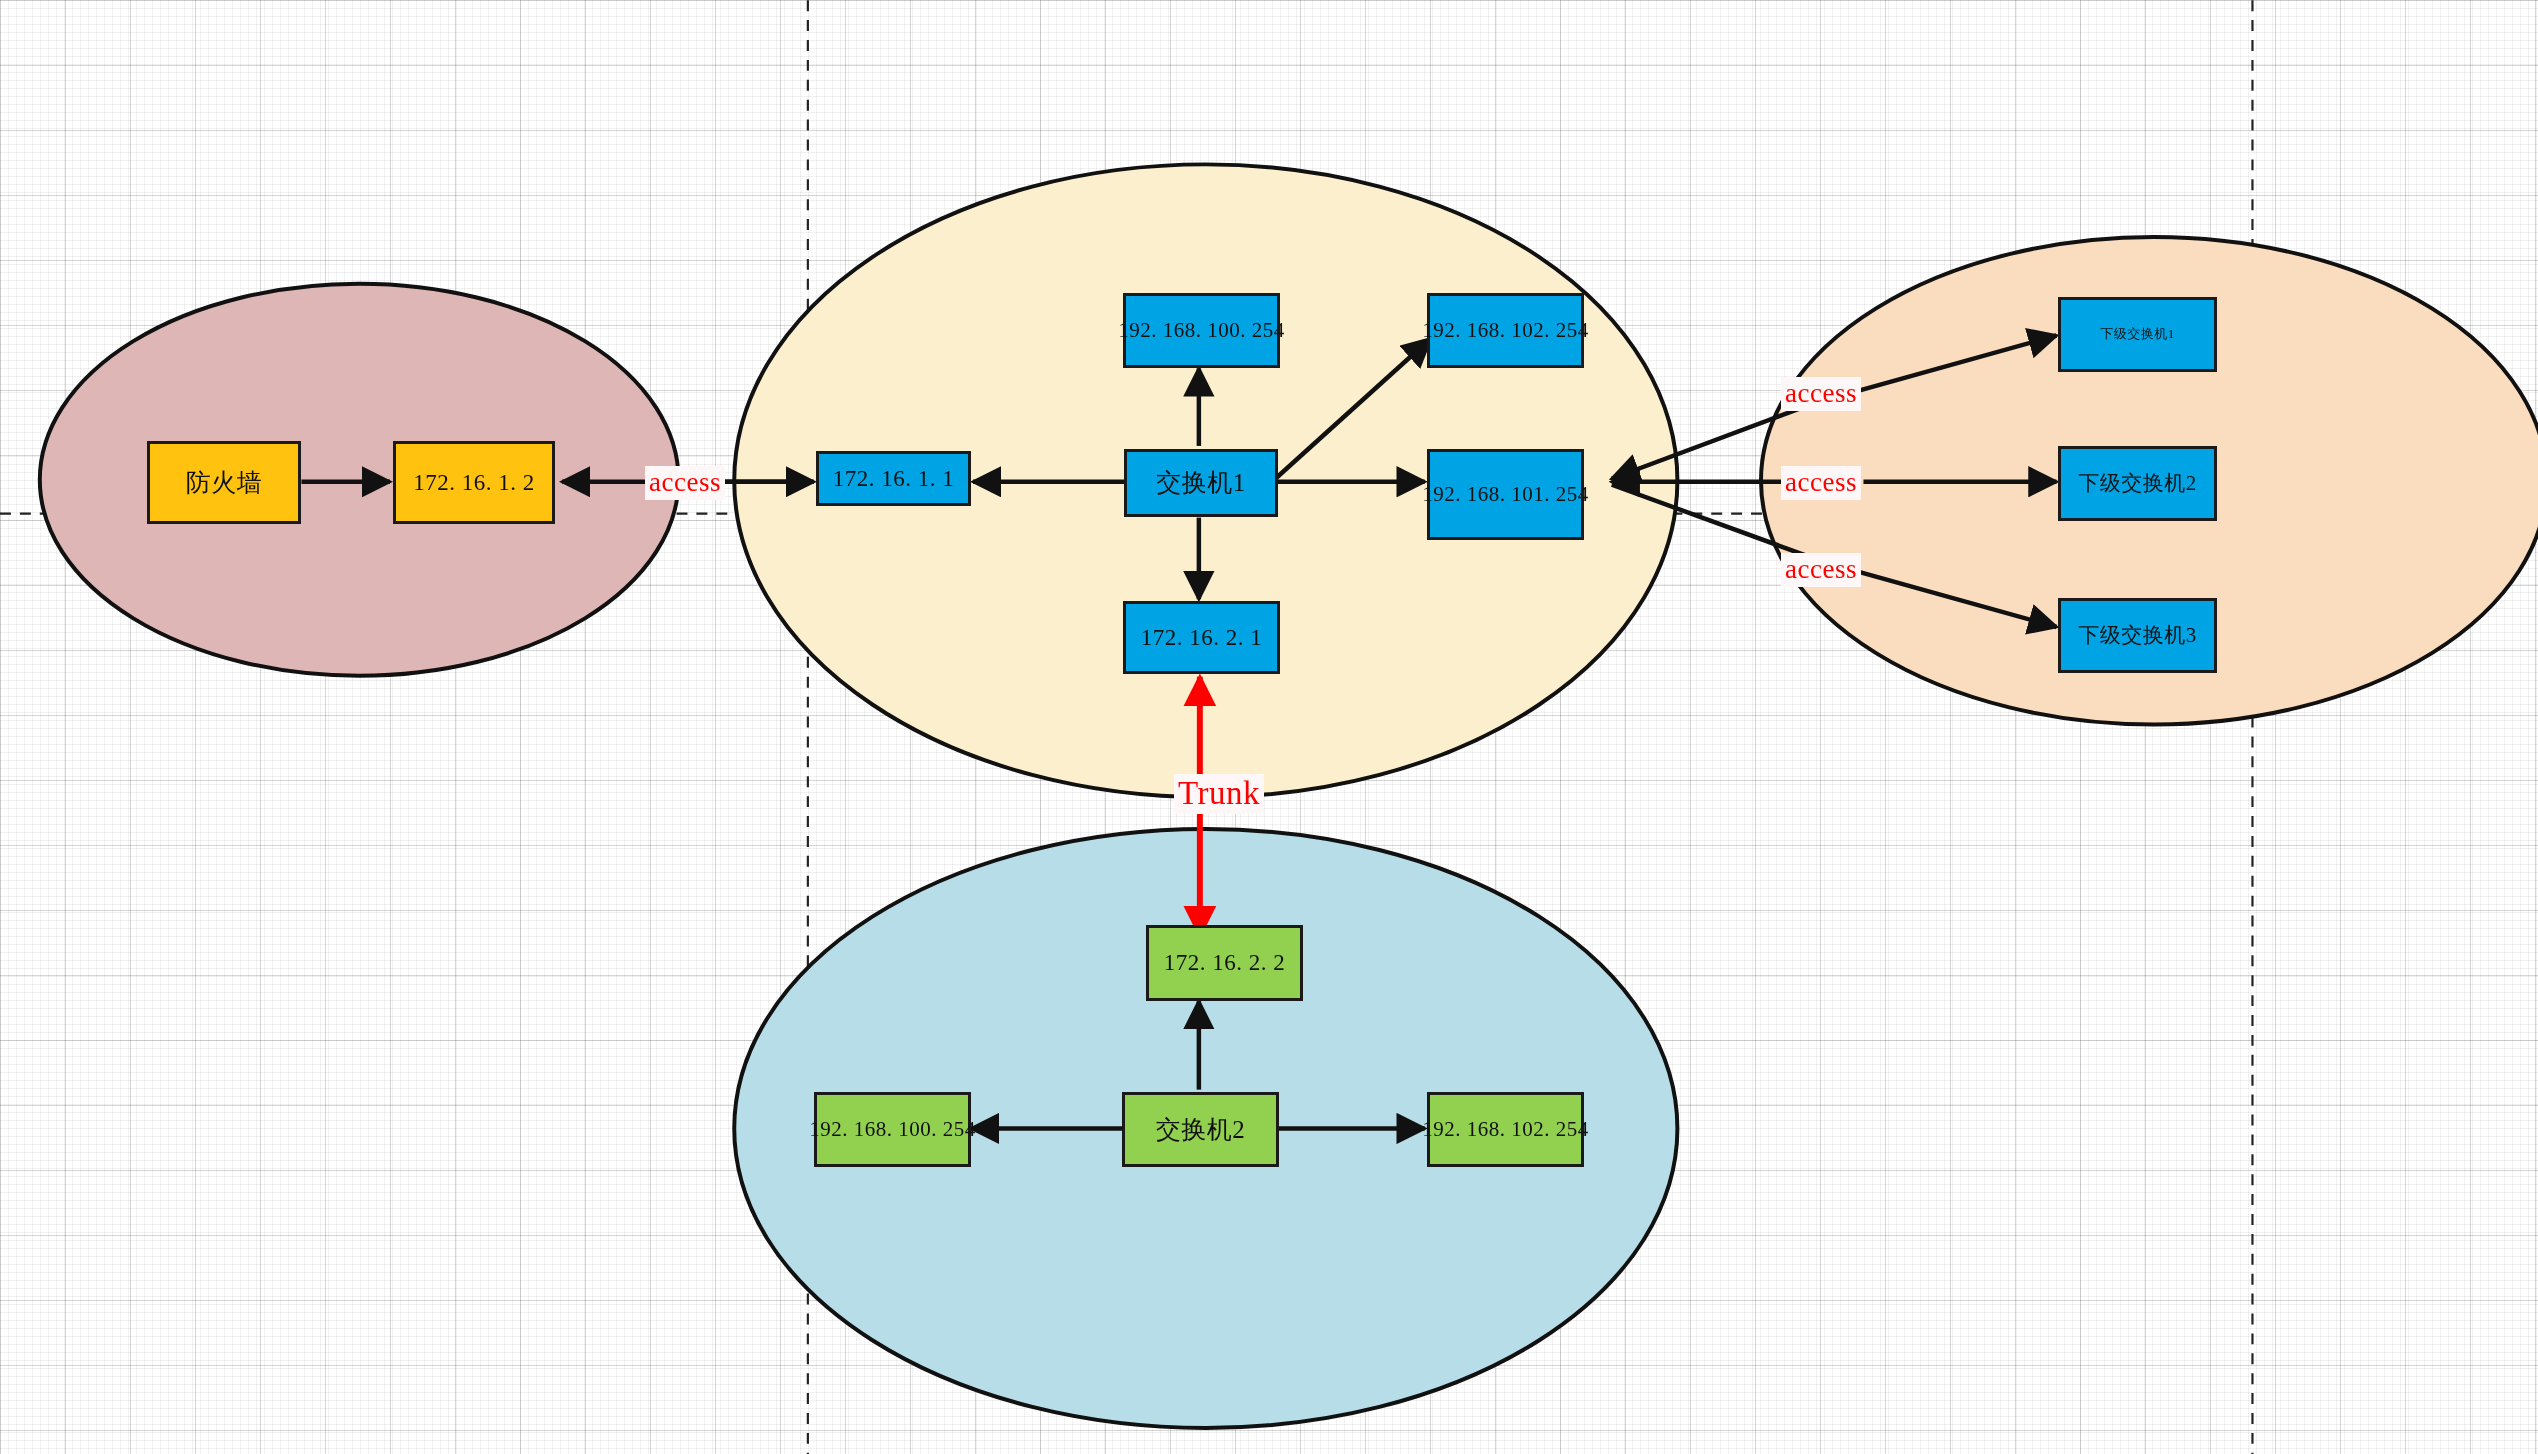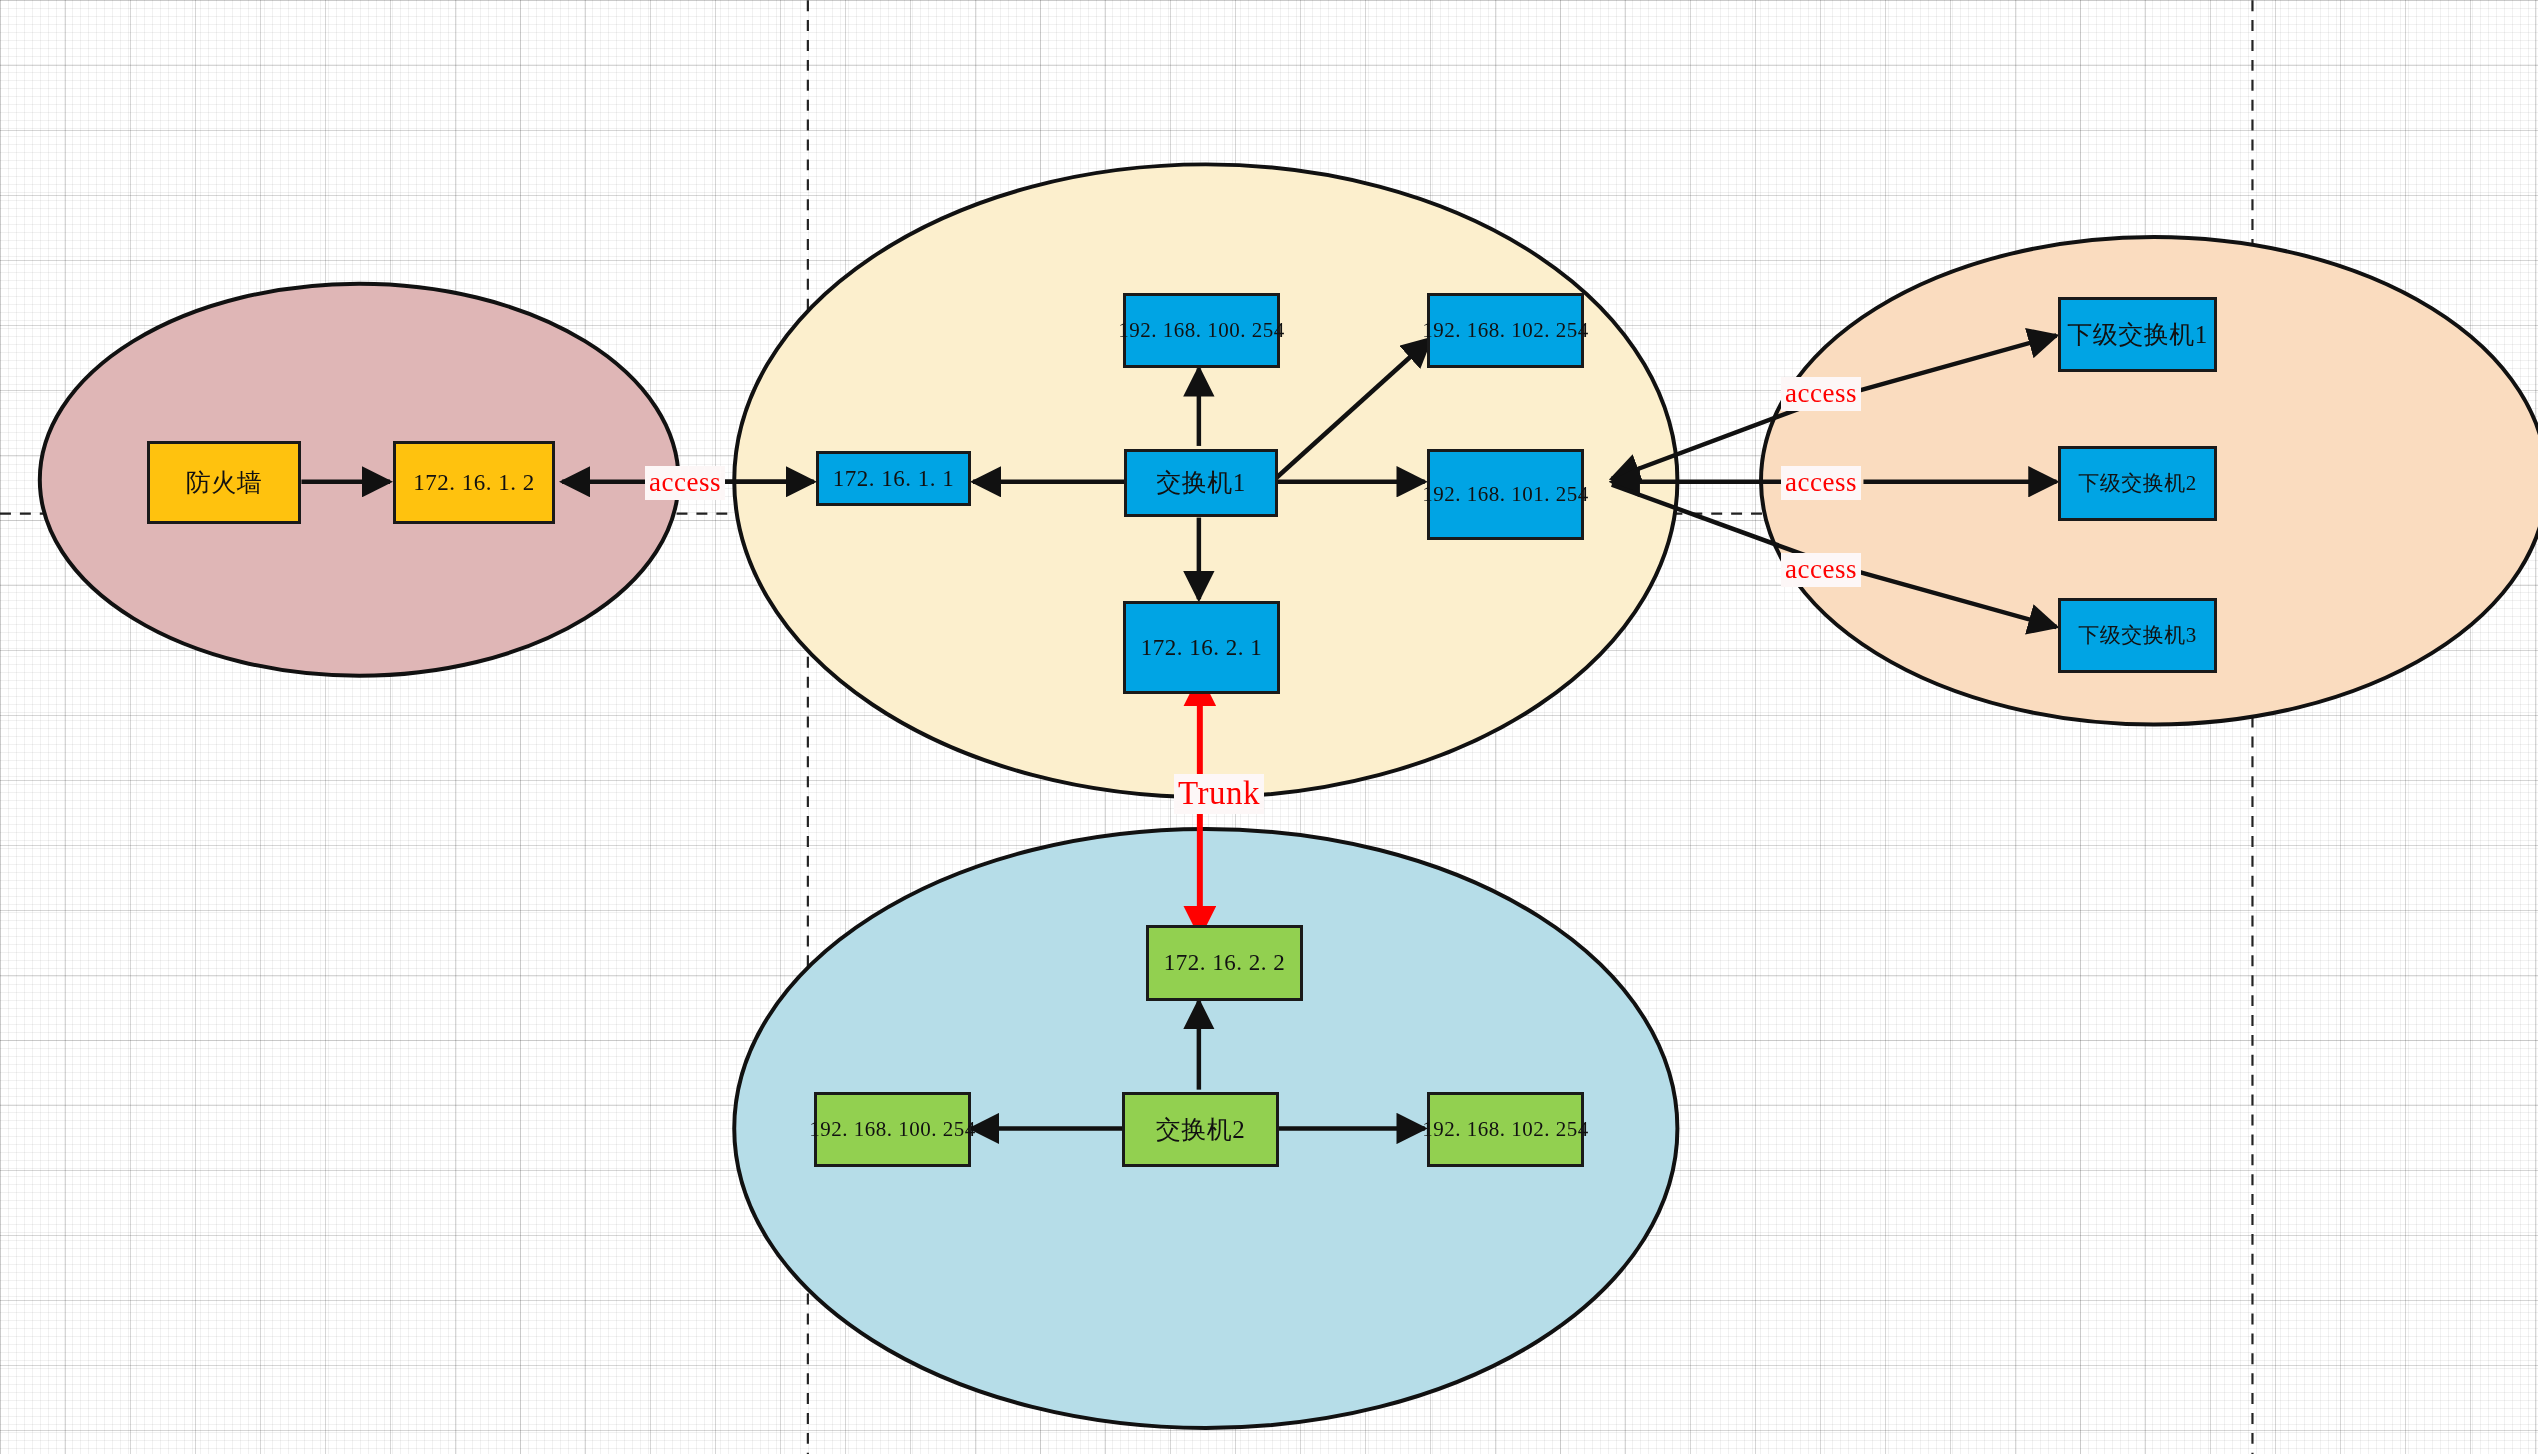--- a/index.html
+++ b/index.html
@@ -139,25 +139,25 @@
   </div>
 
   <div class="node blue" style="left:1427px; top:293px; width:157px; height:75px; font-size:21px;">
     <span>192. 168. 102. 254</span>
   </div>
 
   <div class="node blue" style="left:1427px; top:449px; width:157px; height:91px; font-size:21px;">
     <span>192. 168. 101. 254</span>
   </div>
 
-  <div class="node blue" style="left:1123px; top:601px; width:157px; height:93px; font-size:23px;">
+  <div class="node blue" style="left:1123px; top:601px; width:157px; height:73px; font-size:23px;">
     <span>172. 16. 2. 1</span>
   </div>
 
-  <div class="node blue" style="left:2058px; top:297px; width:159px; height:75px; font-size:25px;">
+  <div class="node blue" style="left:2058px; top:297px; width:159px; height:75px; font-size:13px;">
     <span>下级交换机1</span>
   </div>
 
   <div class="node blue" style="left:2058px; top:446px; width:159px; height:75px; font-size:21px;">
     <span>下级交换机2</span>
   </div>
 
   <div class="node blue" style="left:2058px; top:598px; width:159px; height:75px; font-size:21px;">
     <span>下级交换机3</span>
   </div>

